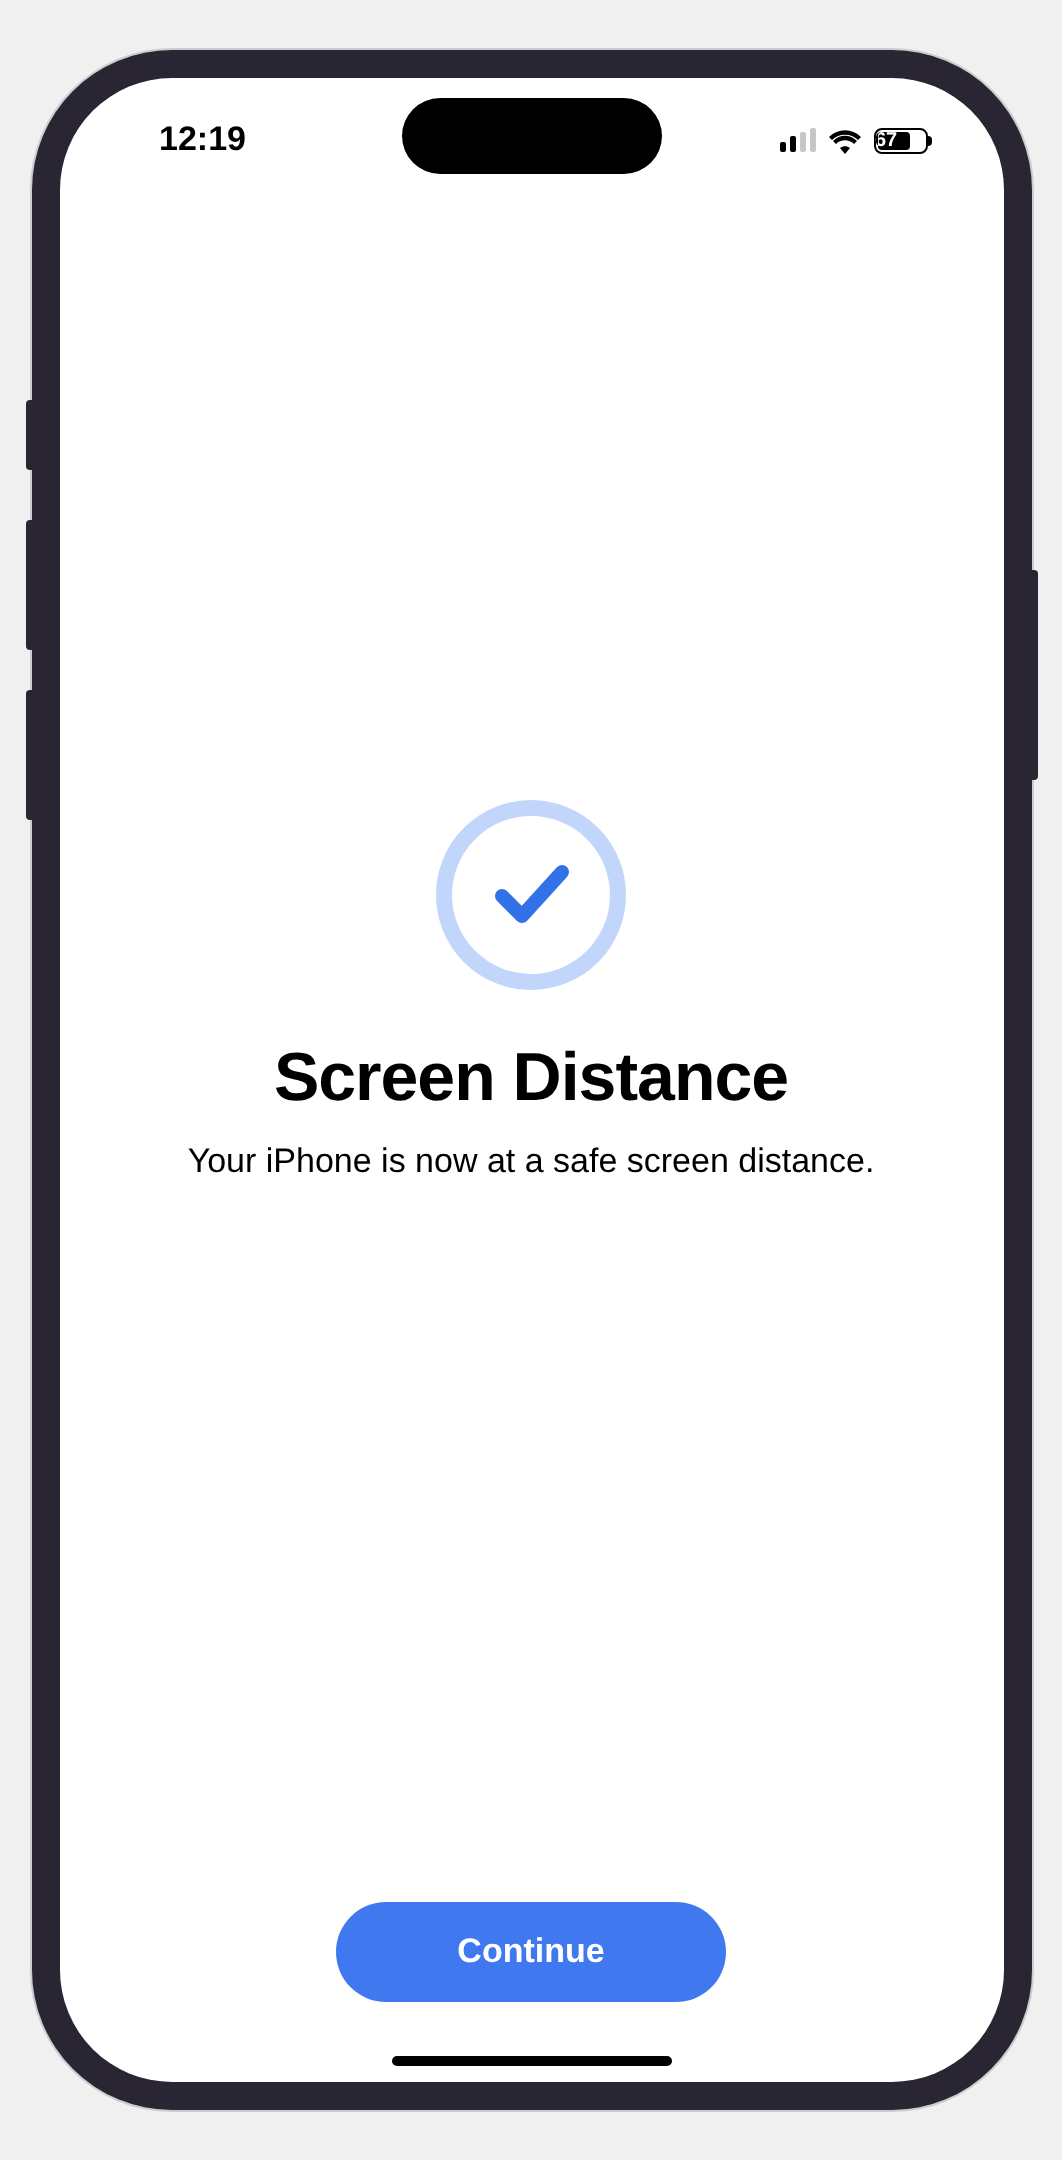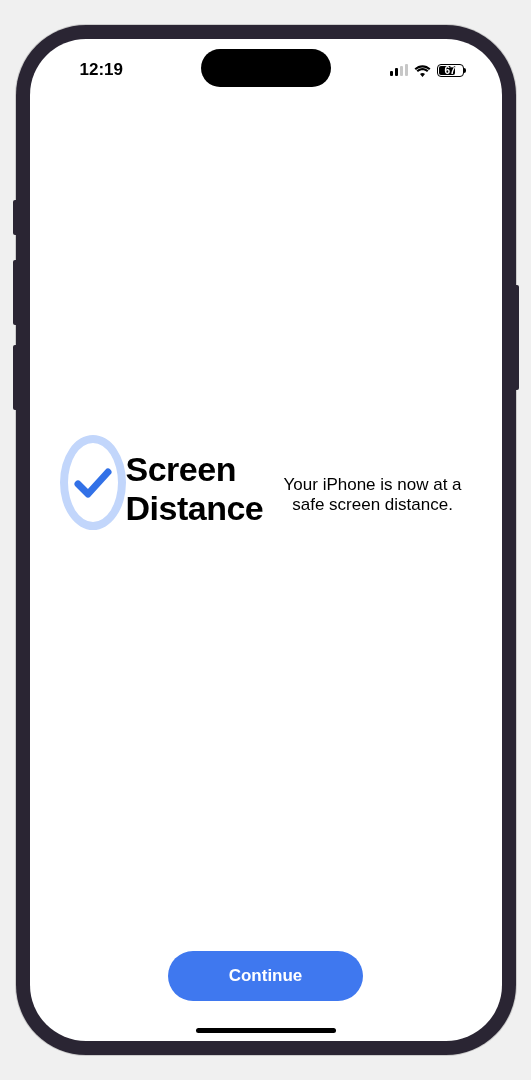--- a/index.html
+++ b/index.html
@@ -143,21 +143,21 @@
     }
     
     .battery {
       width: 27px;
       height: 13px;
       border: 1px solid #000;
       border-radius: 4px;
       position: relative;
       display: flex;
       align-items: center;
-      justify-content: center;
+      justify-content: flex-start;
     }
     
     .battery::after {
       content: '';
       position: absolute;
       right: -3px;
       top: 3px;
       width: 2px;
       height: 5px;
       background: #000;
@@ -179,21 +179,21 @@
       font-weight: 600;
       color: #fff;
       position: relative;
       z-index: 1;
       mix-blend-mode: difference;
     }
     
     .content {
       flex: 1;
       display: flex;
-      flex-direction: row;
+      flex-direction: column;
       align-items: center;
       justify-content: center;
       padding: 0 30px;
       margin-top: -50px;
     }
     
     .checkmark-circle {
       width: 95px;
       height: 95px;
       border: 8px solid #c2d6fb;

